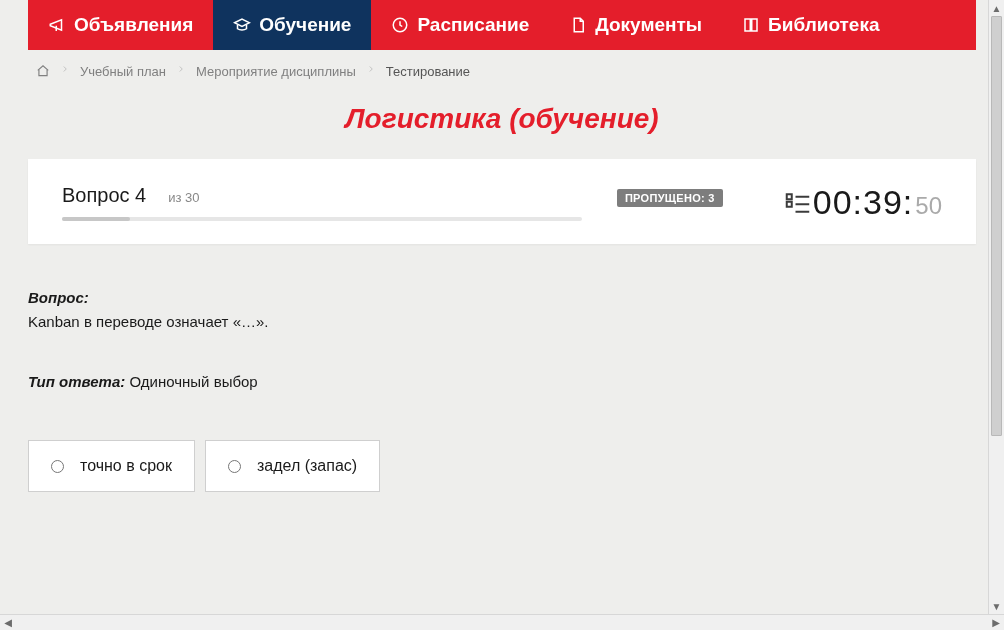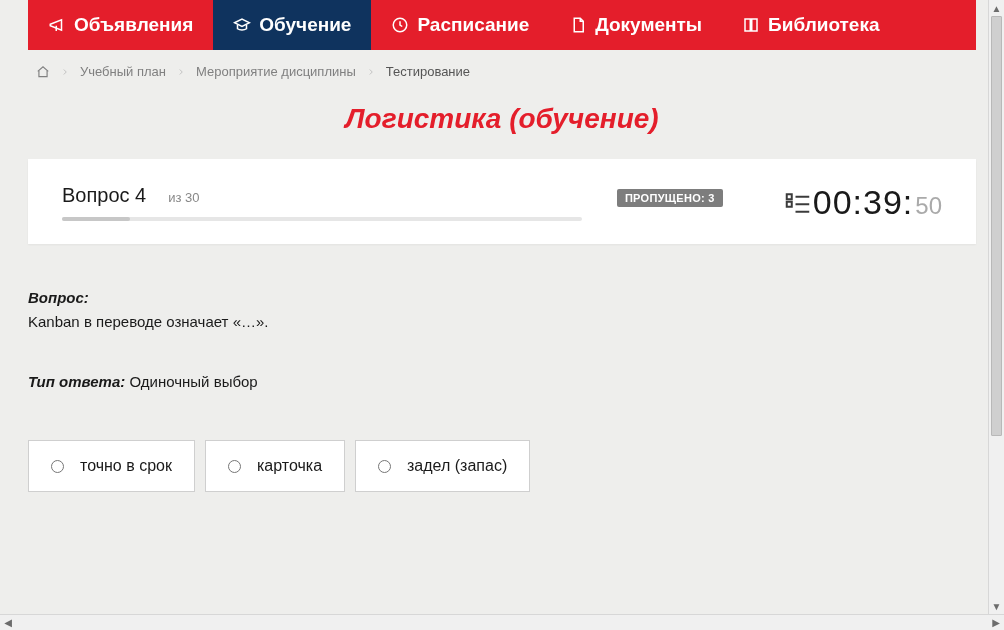--- a/index.html
+++ b/index.html
@@ -37,21 +37,20 @@
       font-weight: 600;
       cursor: pointer;
       white-space: nowrap;
     }
     .topnav-item.active { background: #0f335e; }
     .topnav-item .nav-icon { display: inline-flex; }
 
     
     .breadcrumb {
       display: flex;
-      align-items: center;
       gap: 10px;
       padding: 14px 28px 10px 36px;
       color: #808080;
       font-size: 13px;
     }
     .breadcrumb a { color: #808080; text-decoration: none; cursor: pointer; }
     .breadcrumb .bc-sep { color: #b9b9b9; display: inline-flex; }
     .breadcrumb .bc-home { color: #808080; display: inline-flex; }
     .breadcrumb .bc-current { color: #555; }
 
@@ -308,24 +307,20 @@
     </p>
   </div>
 
   <div class="options">
     <label class="option">
       <input type="radio" name="answer" style="">
       <span class="option-label">точно в срок</span>
     </label>
     <label class="option">
       <input type="radio" name="answer" style="">
-      <span class="option-label">карточка</span>
-    </label>
-    <label class="option">
-      <input type="radio" name="answer" style="">
       <span class="option-label">задел (запас)</span>
     </label>
   </div>
 
 </div>
 
 <div class="vscroll">
   <div class="arrow">▲</div>
   <div class="thumb"></div>
   <div class="arrow">▼</div>

